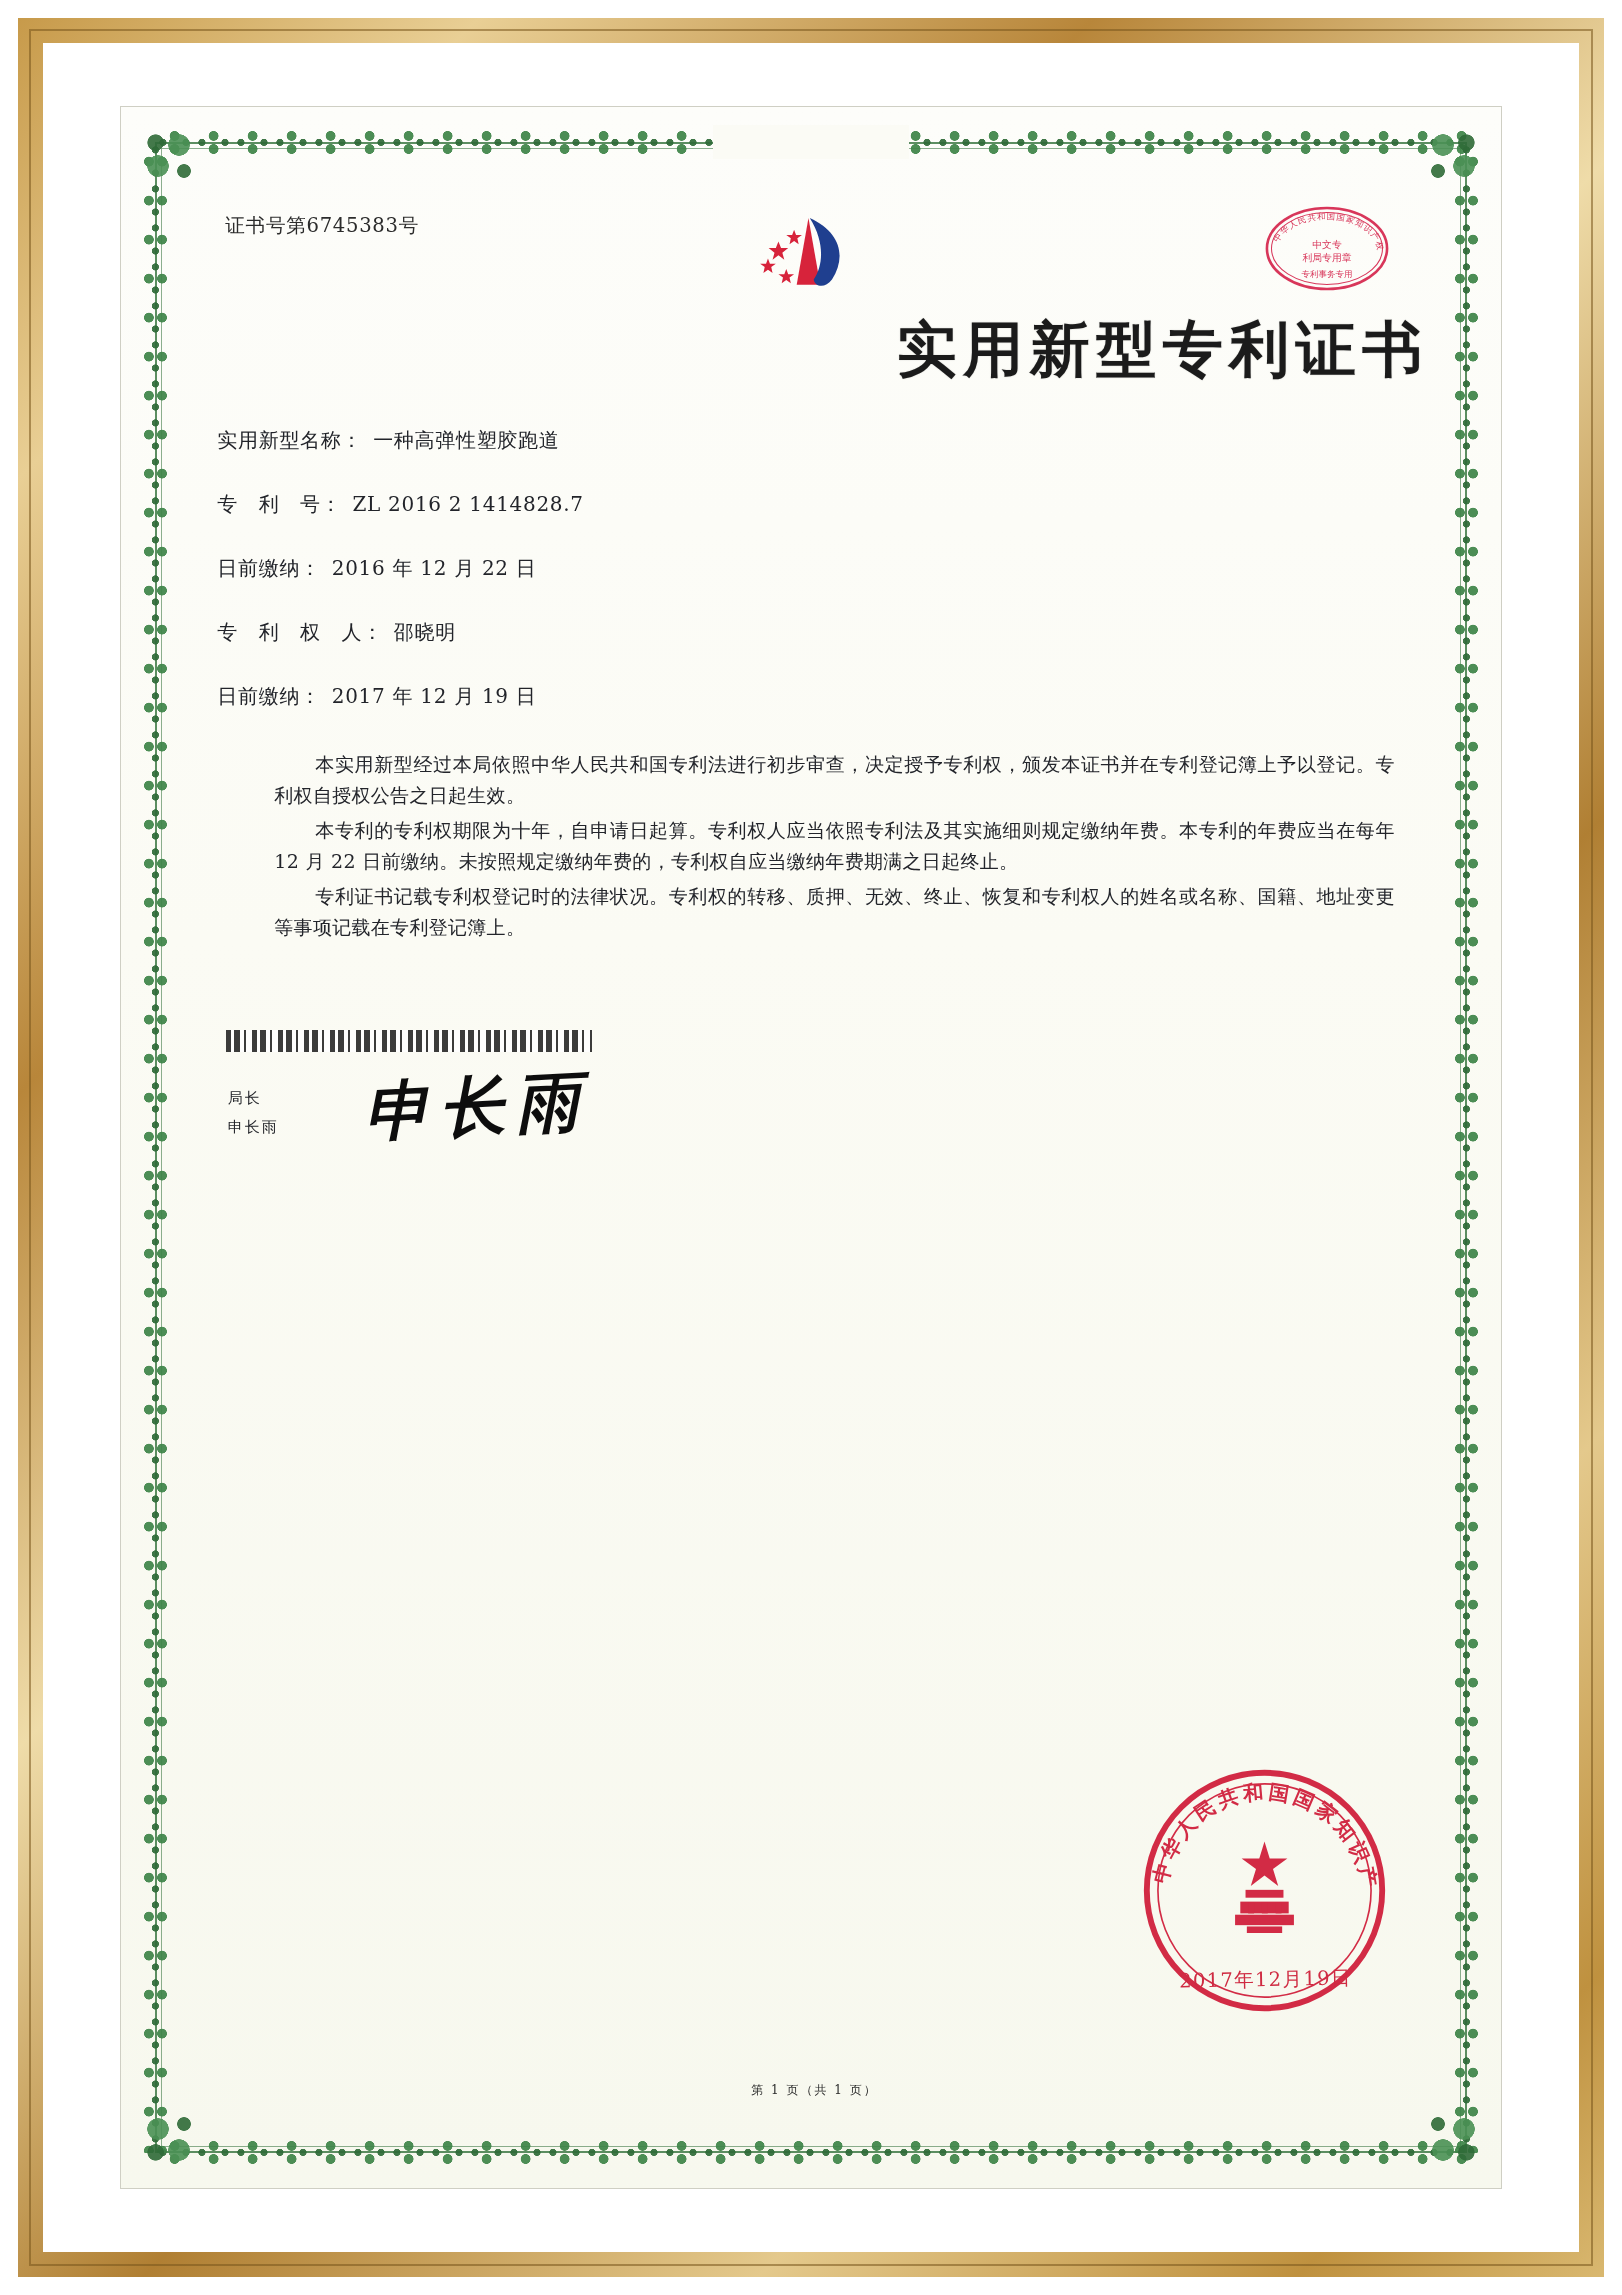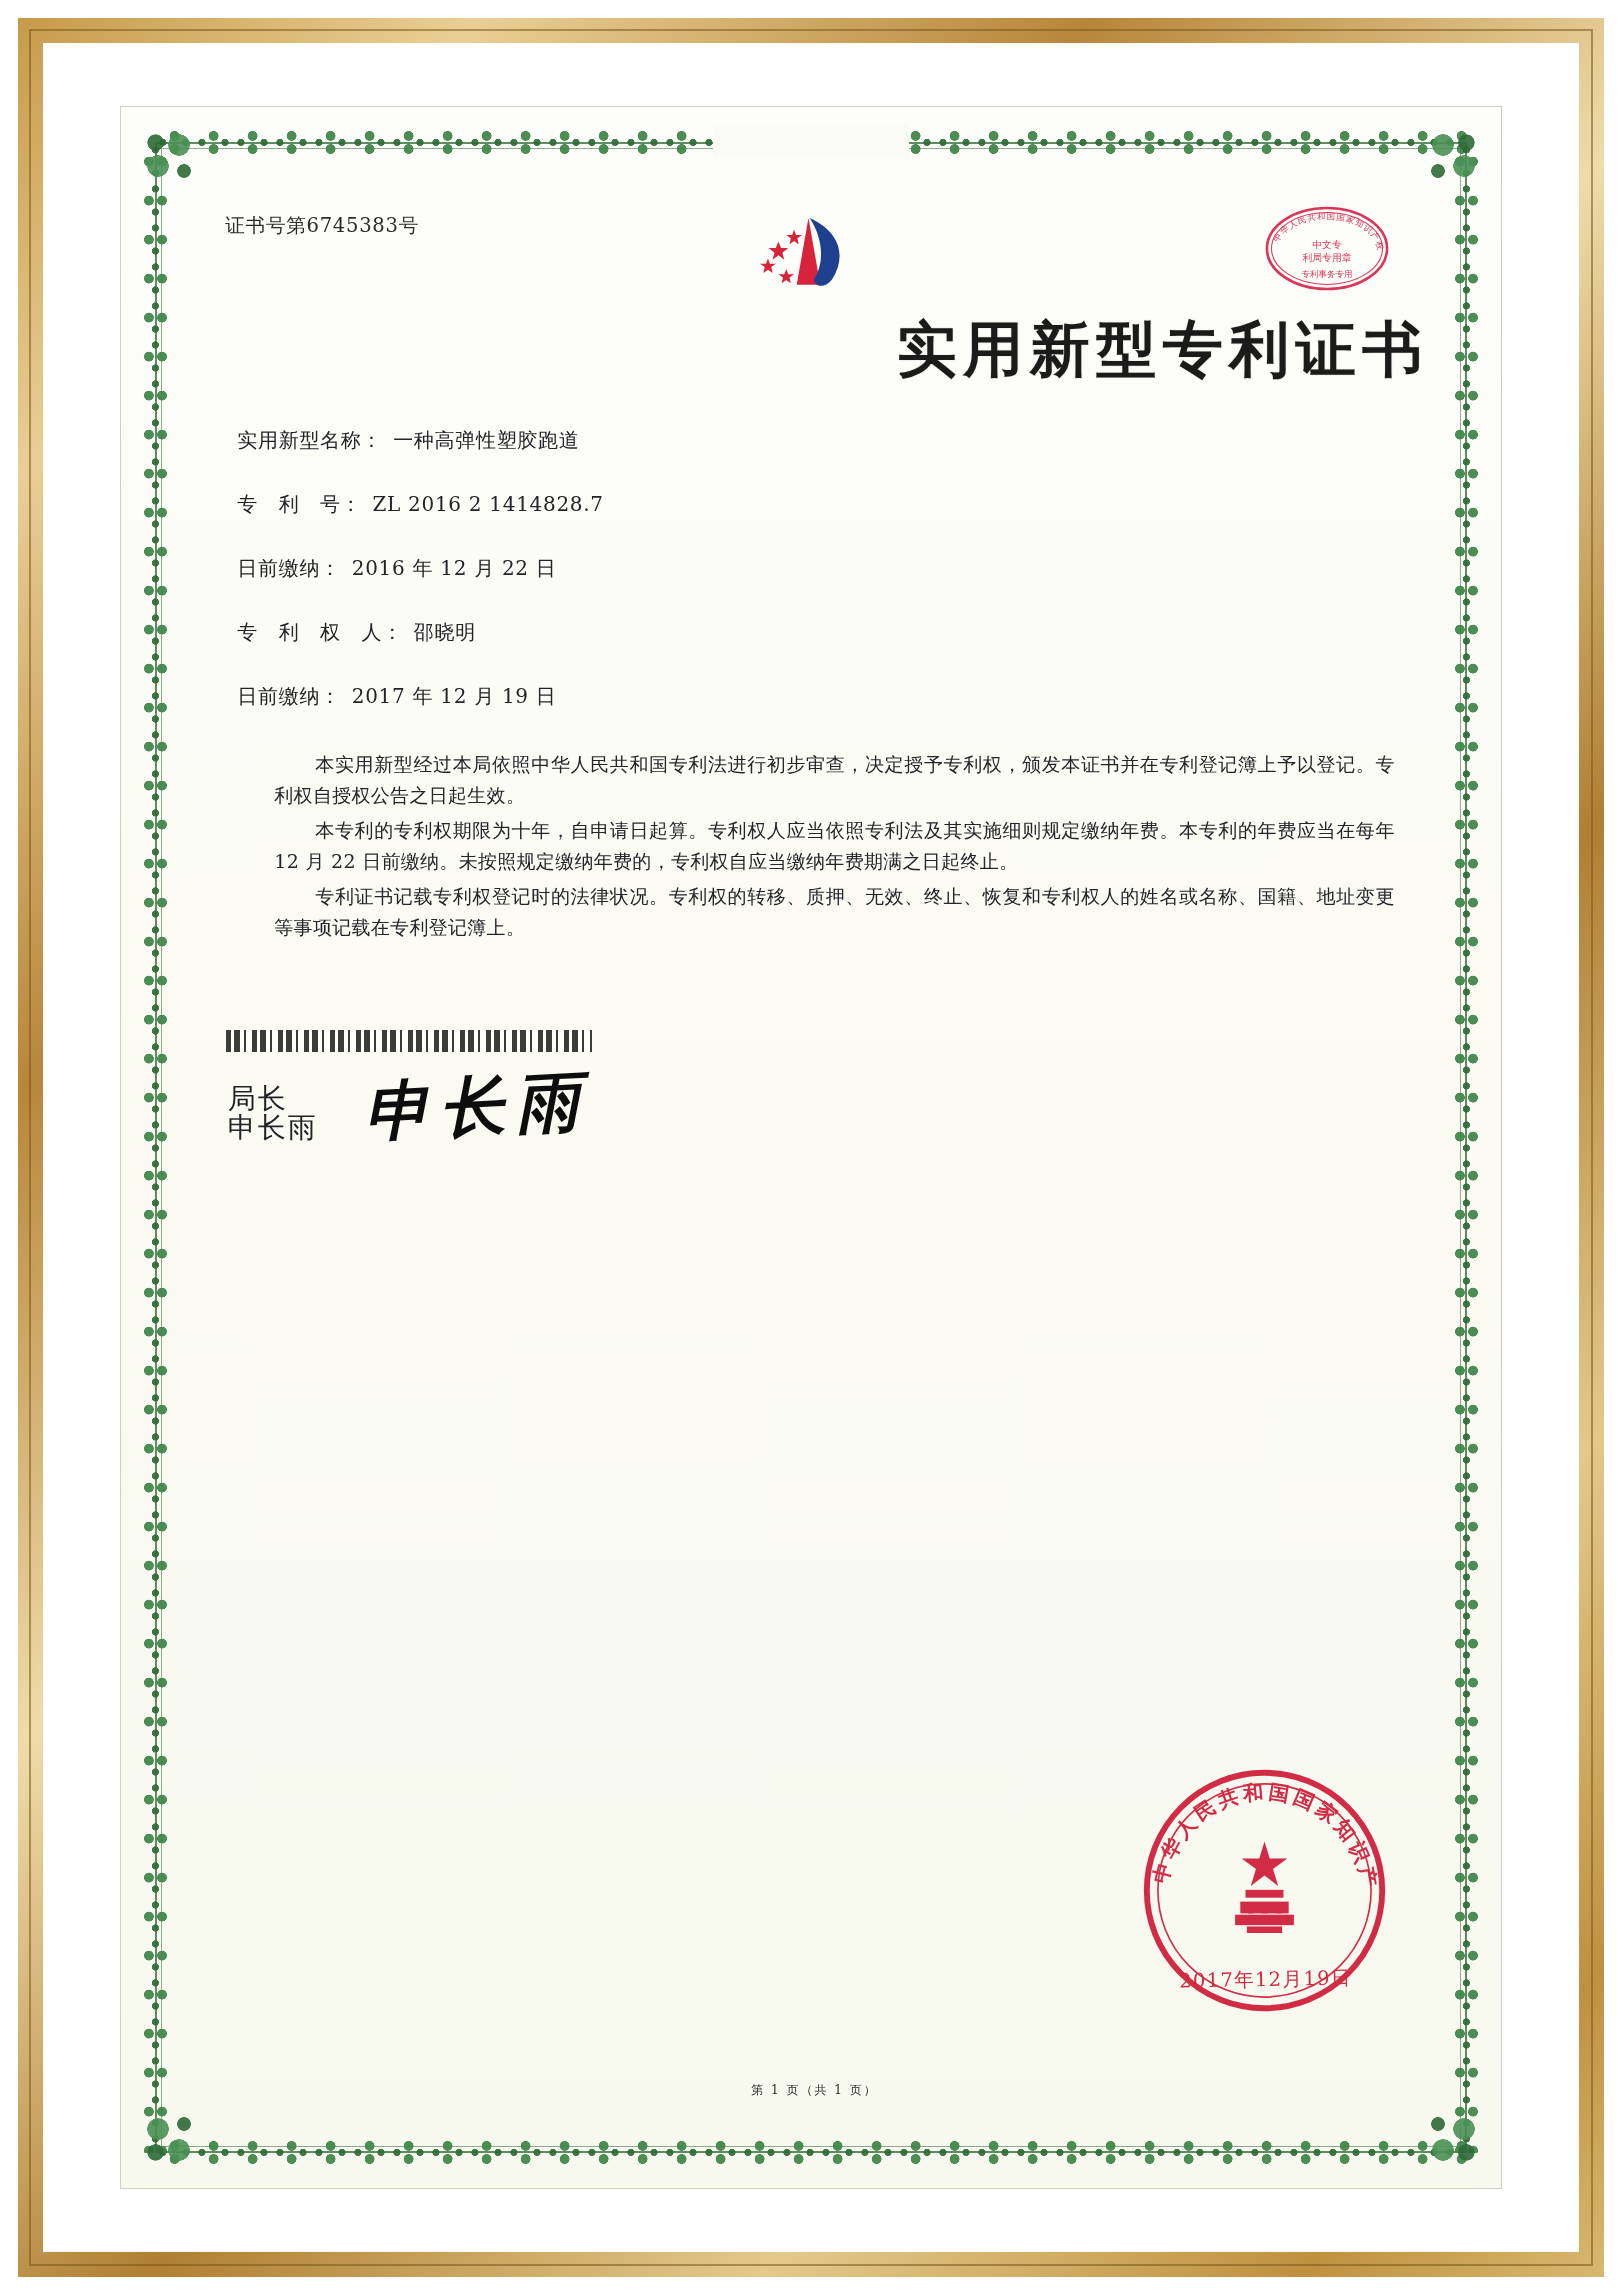--- a/index.html
+++ b/index.html
@@ -170,21 +170,21 @@
     font-family: "DejaVu Serif", serif;
     font-weight: bold;
     font-size: 60px;
     letter-spacing: 6.5px;
     color: #1b1b1b;
     text-shadow: 0 0 1.3px rgba(0,0,0,.25);
   }
 
   .fields {
     position: absolute;
-    left: 37px;
+    left: 17px;
     top: 241px;
     right: 26px;
   }
   .field-row {
     font-family: "DejaVu Serif", serif;
     font-size: 20px;
     color: #22242a;
     margin-bottom: 37px;
     letter-spacing: 0.7px;
     filter: blur(0.2px);
@@ -233,21 +233,21 @@
       #ffffff 20px 26px
     );
     opacity: .85;
   }
 
   .sign-block {
     position: absolute;
     left: 27.5px;
     top: 898px;
     font-family: "DejaVu Serif", serif;
-    font-size: 28px;
+    font-size: 15px;
     line-height: 29px;
     color: #1f2126;
     letter-spacing: 2px;
     filter: blur(0.2px);
   }
 
   .handwriting {
     position: absolute;
     left: 164px;
     top: 877px;

